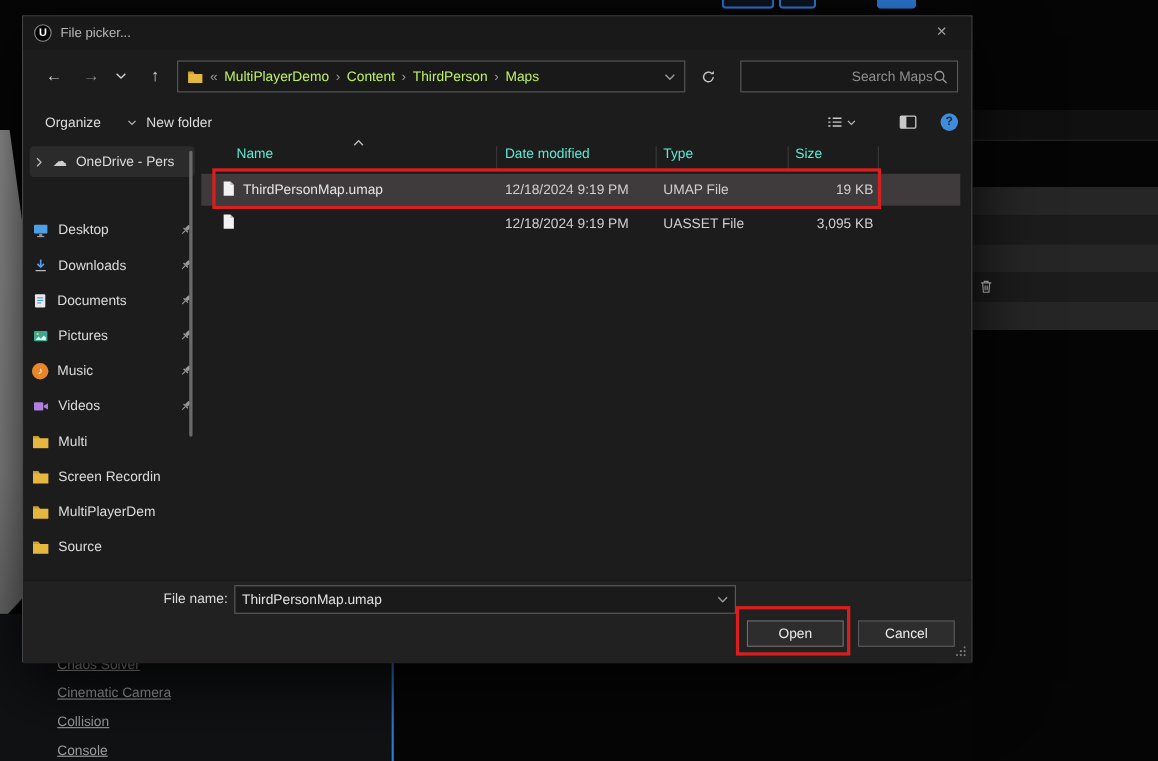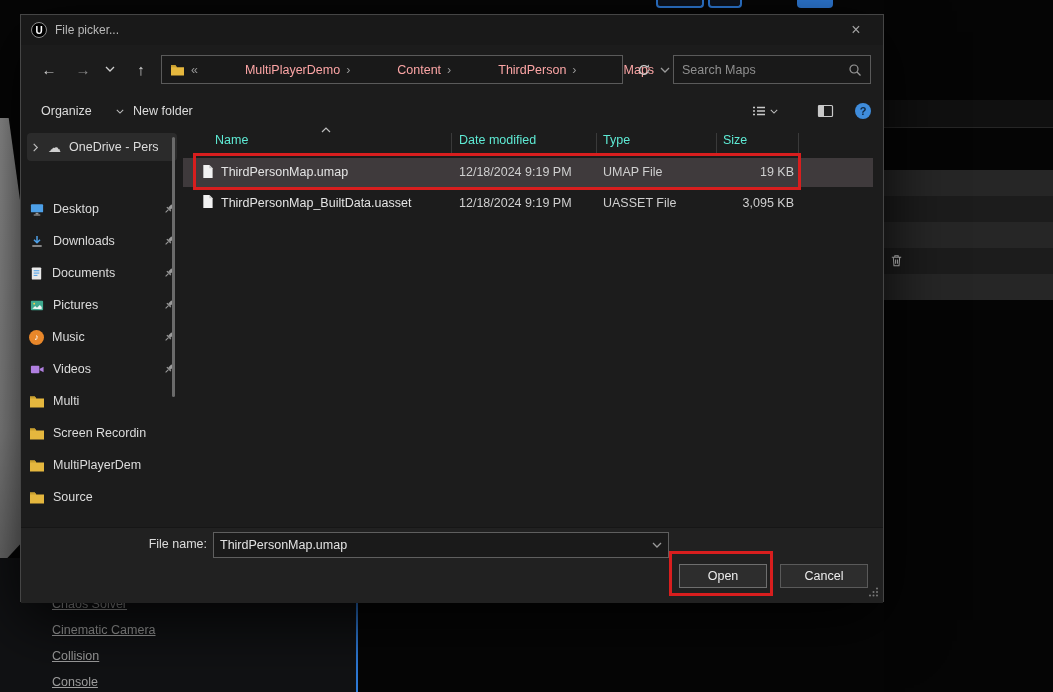--- a/index.html
+++ b/index.html
@@ -31,27 +31,27 @@
   .ue-logo { width:16px; height:16px; border-radius:50%; background:#000; border:1px solid #8a8a8a;
     color:#fff; font-size:10px; font-weight:bold; display:flex; align-items:center; justify-content:center; }
   .dlg-title { color:#b9b9b9; font-size:12px; }
   .close-btn { margin-left:auto; width:34px; height:30px; display:flex; align-items:center; justify-content:center;
     color:#a2a2a2; font-size:16px; cursor:pointer; }
 
   .nav-btn { position:absolute; top:42px; height:24px; display:flex; align-items:center; justify-content:center;
     color:#cfcfcf; font-size:15px; cursor:pointer; }
   .crumb-bar { position:absolute; left:140px; top:40px; width:462px; height:29px; border:1px solid #5a5a5a;
     background:#191919; display:flex; align-items:center; padding:0 8px; gap:6px; }
-  .crumb { color:#fca5a5; cursor:pointer; white-space:nowrap;margin-left:41px; }
+  .crumb { color:#bef264; cursor:pointer; white-space:nowrap; }
   .sep { color:#9a9a9a; }
   .crumb-caret { margin-left:auto; }
   .refresh-btn { position:absolute; left:608px; top:40px; width:30px; height:29px; display:flex; align-items:center; justify-content:center; cursor:pointer; }
   .search-box { position:absolute; left:652px; top:40px; width:198px; height:29px; border:1px solid #5a5a5a;
     background:#191919; display:flex; align-items:center; padding:0 8px; }
-  .search-box input { flex:1; background:transparent; border:none; outline:none; color:#dcdcdc; font:inherit; }
+  .search-box input { flex:1; background:transparent; border:none; outline:none; color:#dcdcdc; font:inherit;text-align:right; }
   .search-box input::placeholder { color:#8f8f8f; }
 
   .tool-item { position:absolute; top:84px; height:24px; display:flex; align-items:center; gap:6px;
     color:#dcdcdc; cursor:pointer; }
   .icon-btn { position:absolute; top:86px; height:20px; display:flex; align-items:center; gap:3px; cursor:pointer; }
   .help-circle { width:16px; height:16px; border-radius:50%; background:#3f8cdb; color:#0d2742; font-weight:bold;
     font-size:11px; display:flex; align-items:center; justify-content:center; }
 
   
   .side-item { position:absolute; left:8px; width:146px; height:28px; display:flex; align-items:center; gap:8px;
@@ -376,21 +376,20 @@
       <span class="cell muted" style="left:420px;">UMAP File</span>
       <span class="cell muted right" style="left:533px; width:78px;">19 KB</span>
     </div>
     <div class="file-row" style="top:174px; height:27px;">
       <span class="file-ic" style="top:5px;">
         <svg width="13" height="15" viewBox="0 0 14 16">
             <path d="M2.5 1h6.5l3.5 3.5V15h-10z" fill="#f2f2f2"></path>
             <path d="M9 1l3.5 3.5H9z" fill="#c4c4c4"></path>
           </svg>
       </span>
-      <span class="cell" style="left:38px; height:27px;">ThirdPersonMap_BuiltData.uasset</span>
       <span class="cell muted" style="left:276px; height:27px;">12/18/2024 9:19 PM</span>
       <span class="cell muted" style="left:420px; height:27px;">UASSET File</span>
       <span class="cell muted right" style="left:533px; width:78px; height:27px;text-align:center;">3,095 KB</span>
     </div>
 
     <div class="dlg-footer"></div>
     <div class="fn-label">File name:</div>
     <div class="combo fn-combo">
       <input value="ThirdPersonMap.umap" style="">
       <svg width="10" height="6" viewBox="0 0 10 6">

